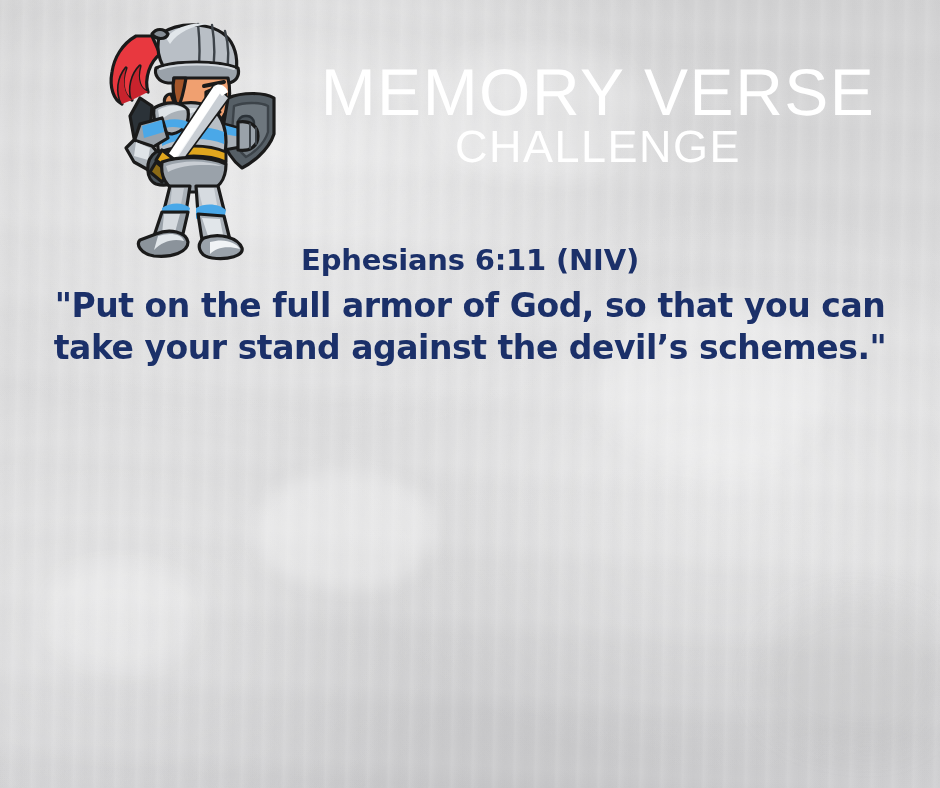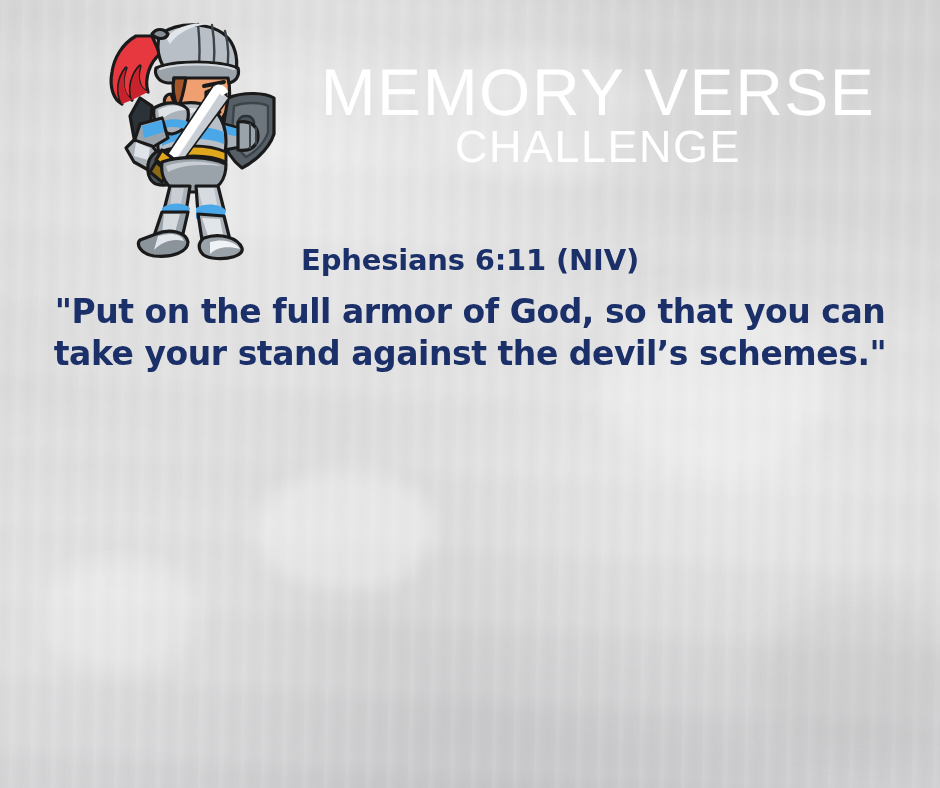--- a/index.html
+++ b/index.html
@@ -90,21 +90,21 @@
     color: #1b3069;
     z-index: 5;
   }
   #verse-ref {
     display: block;
     font-family: "DejaVu Sans", sans-serif;
     font-weight: bold;
     font-size: 29px;
     letter-spacing: -0.2px;
     color: #1b3069;
-    margin-bottom: 14px;
+    margin-bottom: 8px;
   }
   #verse-text {
     display: block;
     font-family: "DejaVu Sans", sans-serif;
     font-weight: bold;
     font-size: 33px;
     line-height: 1.28;
     letter-spacing: -0.45px;
     color: #1b3069;
     padding: 0 18px;

